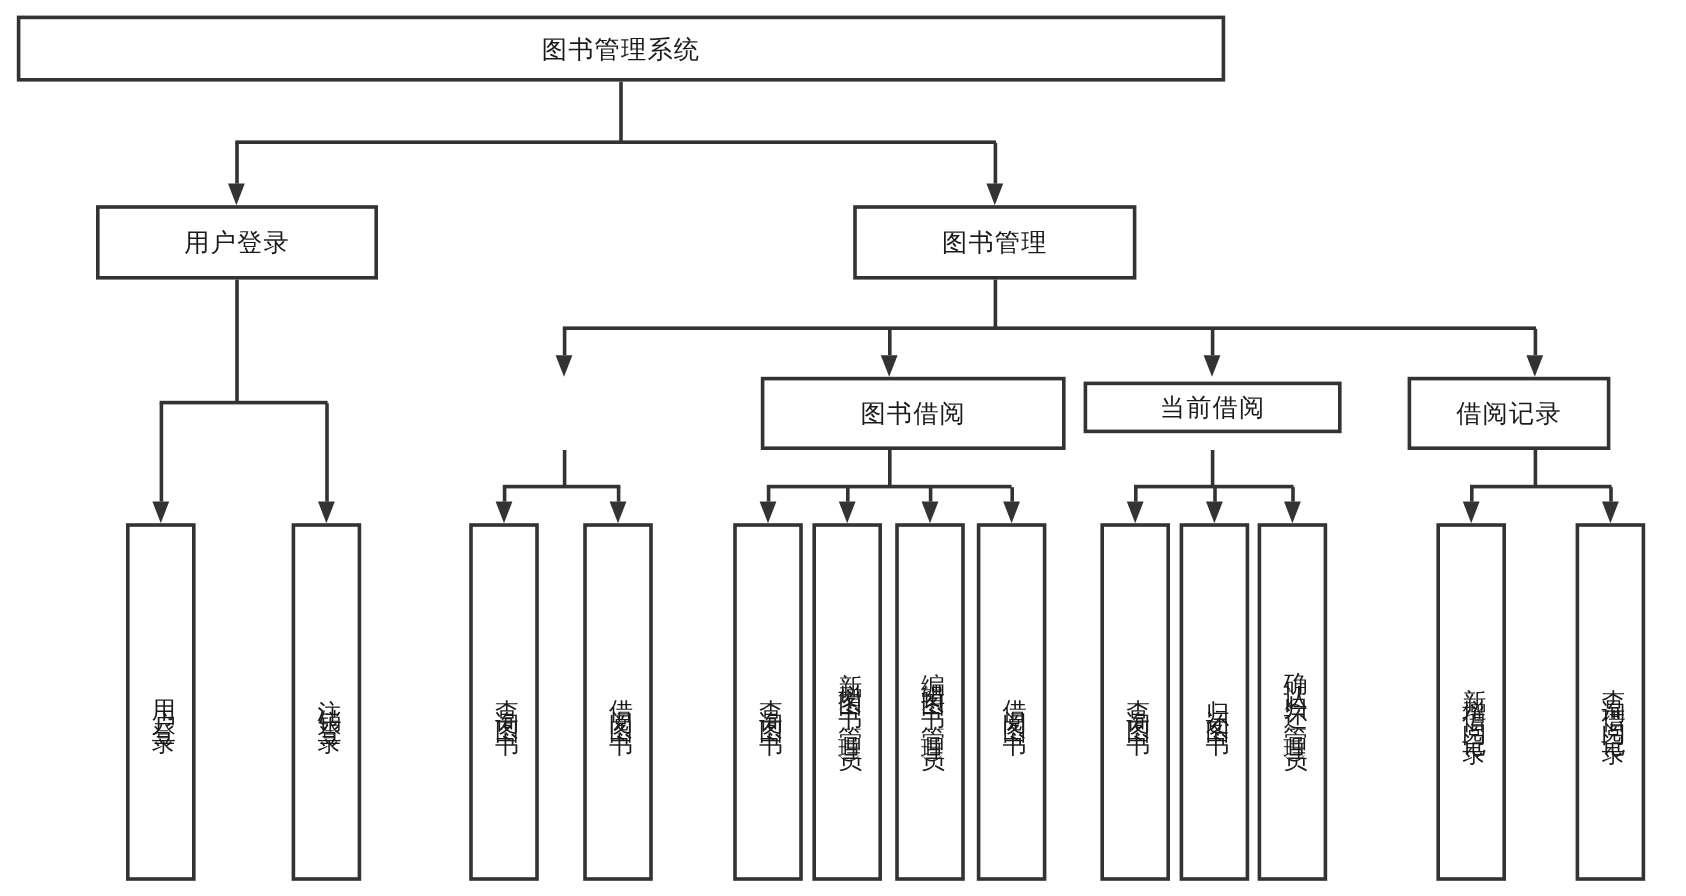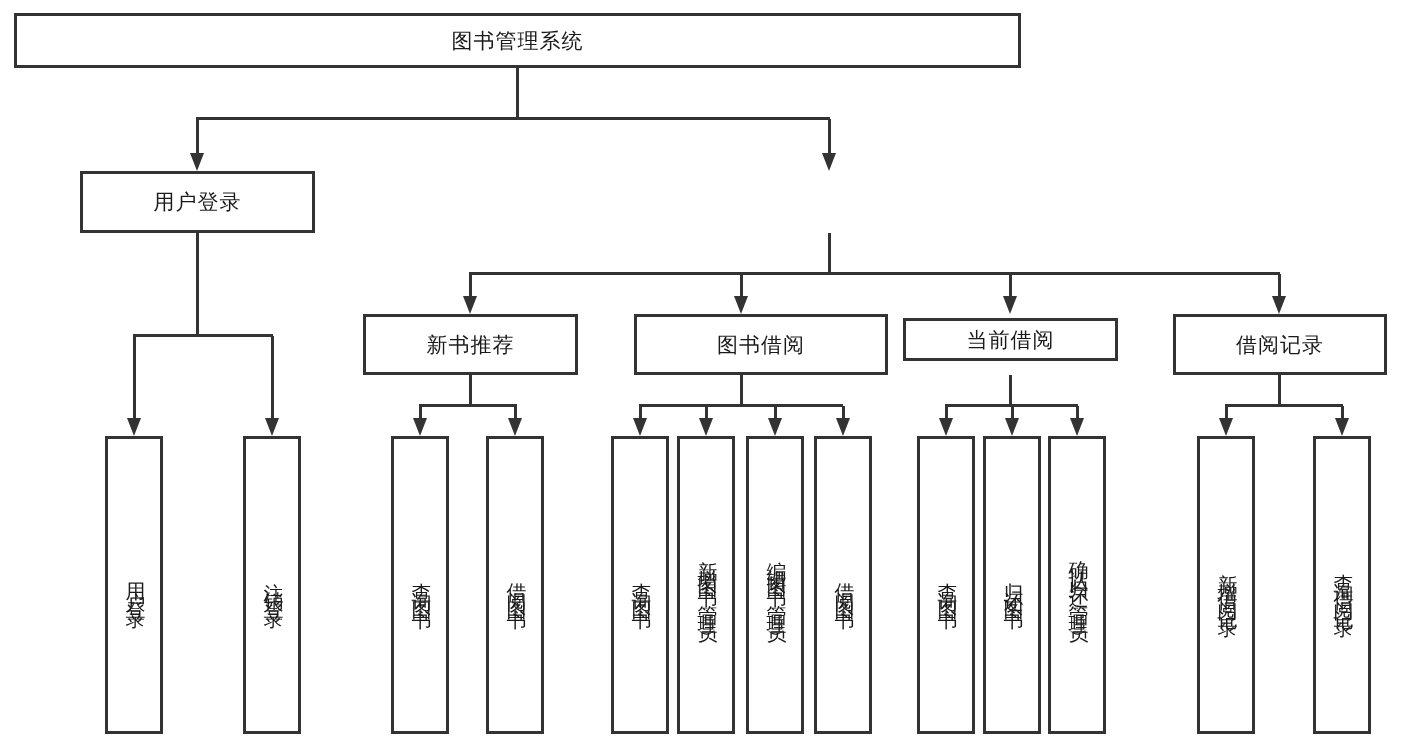--- a/index.html
+++ b/index.html
@@ -61,31 +61,31 @@
 
 <div class="canvas">
 
   <div class="box hbox" style="left:14px;top:13px;width:1007px;height:55px">
     <span>图书管理系统</span>
   </div>
 
   <div class="box hbox" style="left:80px;top:171px;width:235px;height:62px">
     <span>用户登录</span>
   </div>
+  <div class="box hbox" style="left:711px;top:171px;width:236px;height:62px">
+    <span>图书管理</span>
+  </div>
 
-  <div class="box hbox" style="left:363px;top:314px;width:215px;height:61px">
-    <span>新书推荐</span>
-  </div>
   <div class="box hbox" style="left:634px;top:314px;width:254px;height:61px">
     <span>图书借阅</span>
   </div>
   <div class="box hbox" style="left:903px;top:318px;width:215px;height:43px">
     <span>当前借阅</span>
   </div>
-  <div class="box hbox" style="left:1173px;top:314px;width:214px;height:61px">
+  <div class="box hbox" style="left:1173px;top:314px;width:169px;height:61px">
     <span>借阅记录</span>
   </div>
 
   <div class="box vbox" style="left:105px;top:436px;width:58px;height:298px">
     <span>用户登录</span>
   </div>
   <div class="box vbox" style="left:243px;top:436px;width:58px;height:298px">
     <span>注销登录</span>
   </div>
 

